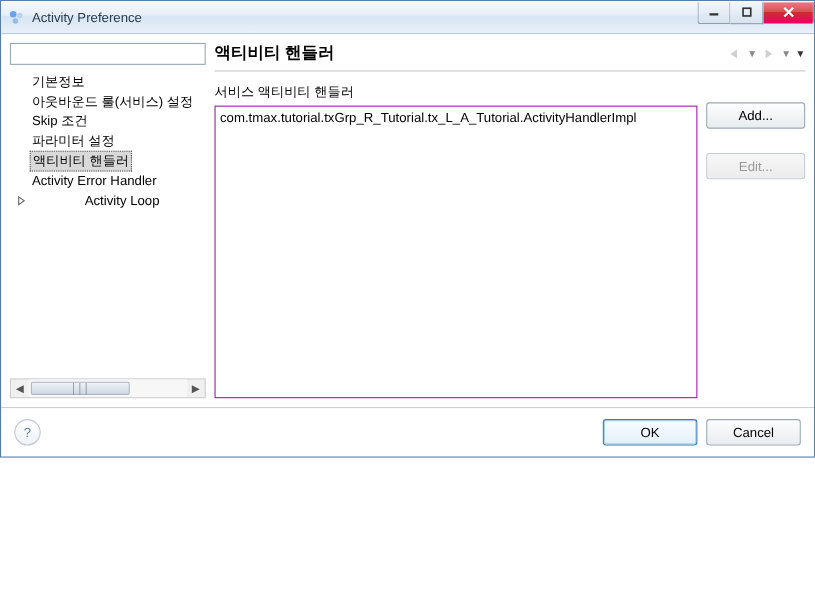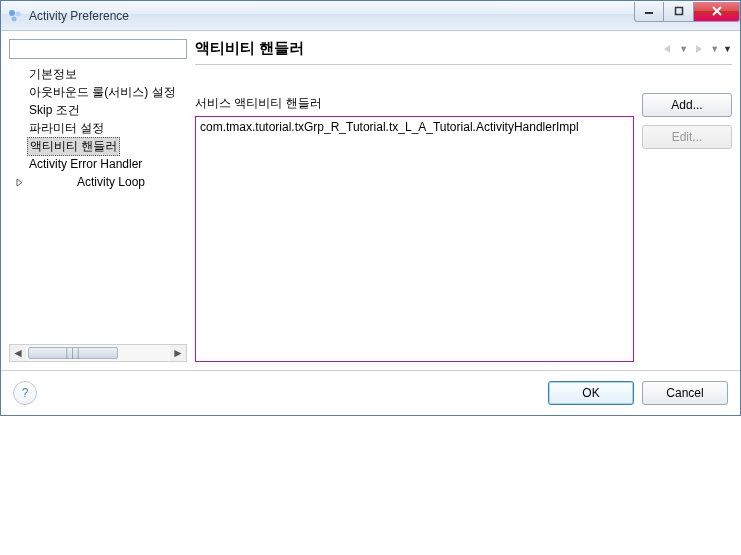--- a/index.html
+++ b/index.html
@@ -177,41 +177,40 @@
     display: flex;
     gap: 8px;
     flex: 1;
     min-height: 0;
   }
   .field-col {
     flex: 1;
     display: flex;
     flex-direction: column;
     min-height: 0;
-    margin-top: 20px;
   }
   .field-label {
     margin-bottom: 4px;
   }
   .listbox {
     flex: 1;
     border: 1px solid #a21caf;
     background: #fff;
     padding: 2px;
     overflow: hidden;
   }
   .list-item {
     padding: 1px 2px;
     white-space: nowrap;
   }
   .btn-col {
     width: 90px;
     display: flex;
     flex-direction: column;
-    gap: 8px;
+    gap: 22px;
     padding-top: 18px;
     text-align: right;
   }
   .btn {
     height: 24px;
     border: 1px solid #9aa7b5;
     border-radius: 3px;
     background: linear-gradient(to bottom,#fdfdfd,#e8ecf0);
     font-size: 12px;
     cursor: default;

